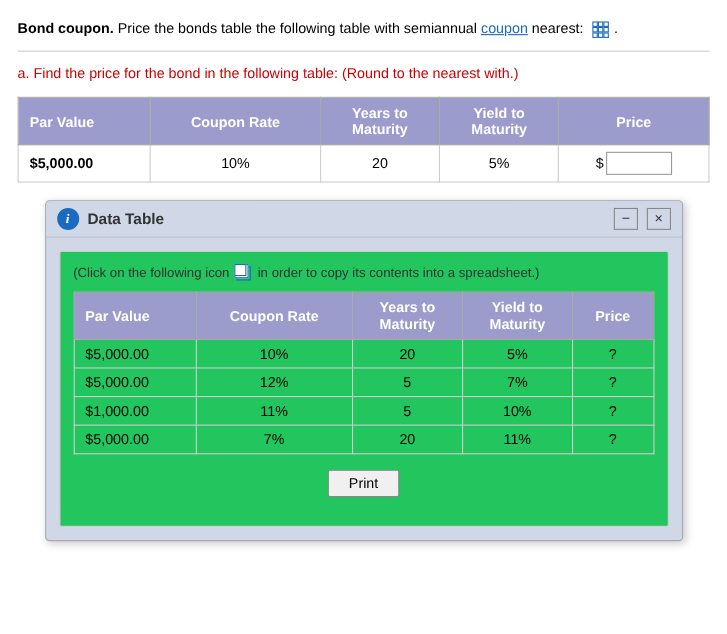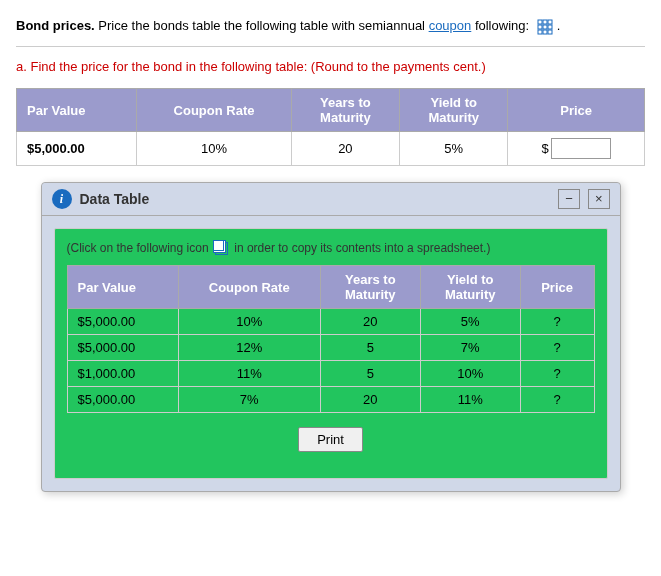--- a/index.html
+++ b/index.html
@@ -201,40 +201,40 @@
     hr.divider {
       border: none;
       border-top: 1px solid #ccc;
       margin: 10px 0;
     }
   </style>
 </head>
 <body>
 
 <p class="intro-text">
-  <strong>Bond prices.</strong><span> Price the bonds table the following table with semiannual </span><a href="#">coupon</a><span> following:</span>
+  <strong>Bond coupon.</strong><span> Price the bonds table the following table with semiannual </span><a href="#">coupon</a><span> nearest:</span>
   <span style="display:inline-block;width:16px;height:16px;vertical-align:middle;margin:0 4px;">
     <svg width="16" height="16" viewBox="0 0 16 16">
       <rect x="1" y="1" width="4" height="4" fill="none" stroke="#1a6bbf" stroke-width="1"></rect>
       <rect x="6" y="1" width="4" height="4" fill="none" stroke="#1a6bbf" stroke-width="1"></rect>
       <rect x="11" y="1" width="4" height="4" fill="none" stroke="#1a6bbf" stroke-width="1"></rect>
       <rect x="1" y="6" width="4" height="4" fill="none" stroke="#1a6bbf" stroke-width="1"></rect>
       <rect x="6" y="6" width="4" height="4" fill="none" stroke="#1a6bbf" stroke-width="1"></rect>
       <rect x="11" y="6" width="4" height="4" fill="none" stroke="#1a6bbf" stroke-width="1"></rect>
       <rect x="1" y="11" width="4" height="4" fill="none" stroke="#1a6bbf" stroke-width="1"></rect>
       <rect x="6" y="11" width="4" height="4" fill="none" stroke="#1a6bbf" stroke-width="1"></rect>
       <rect x="11" y="11" width="4" height="4" fill="none" stroke="#1a6bbf" stroke-width="1"></rect>
     </svg>
   </span>.
 </p>
 
 <hr class="divider">
 
 <p class="part-a">
-  <span>a. Find the price for the bond in the following table:</span><span style="color:#c00;"> (Round to the payments cent.)</span>
+  <span>a. Find the price for the bond in the following table:</span><span style="color:#c00;"> (Round to the nearest with.)</span>
 </p>
 
 <table class="main-table">
   <thead>
     <tr>
       <th class="left">Par Value</th>
       <th>Coupon Rate</th>
       <th>Years to<br>Maturity</th>
       <th>Yield to<br>Maturity</th>
       <th>Price</th>

